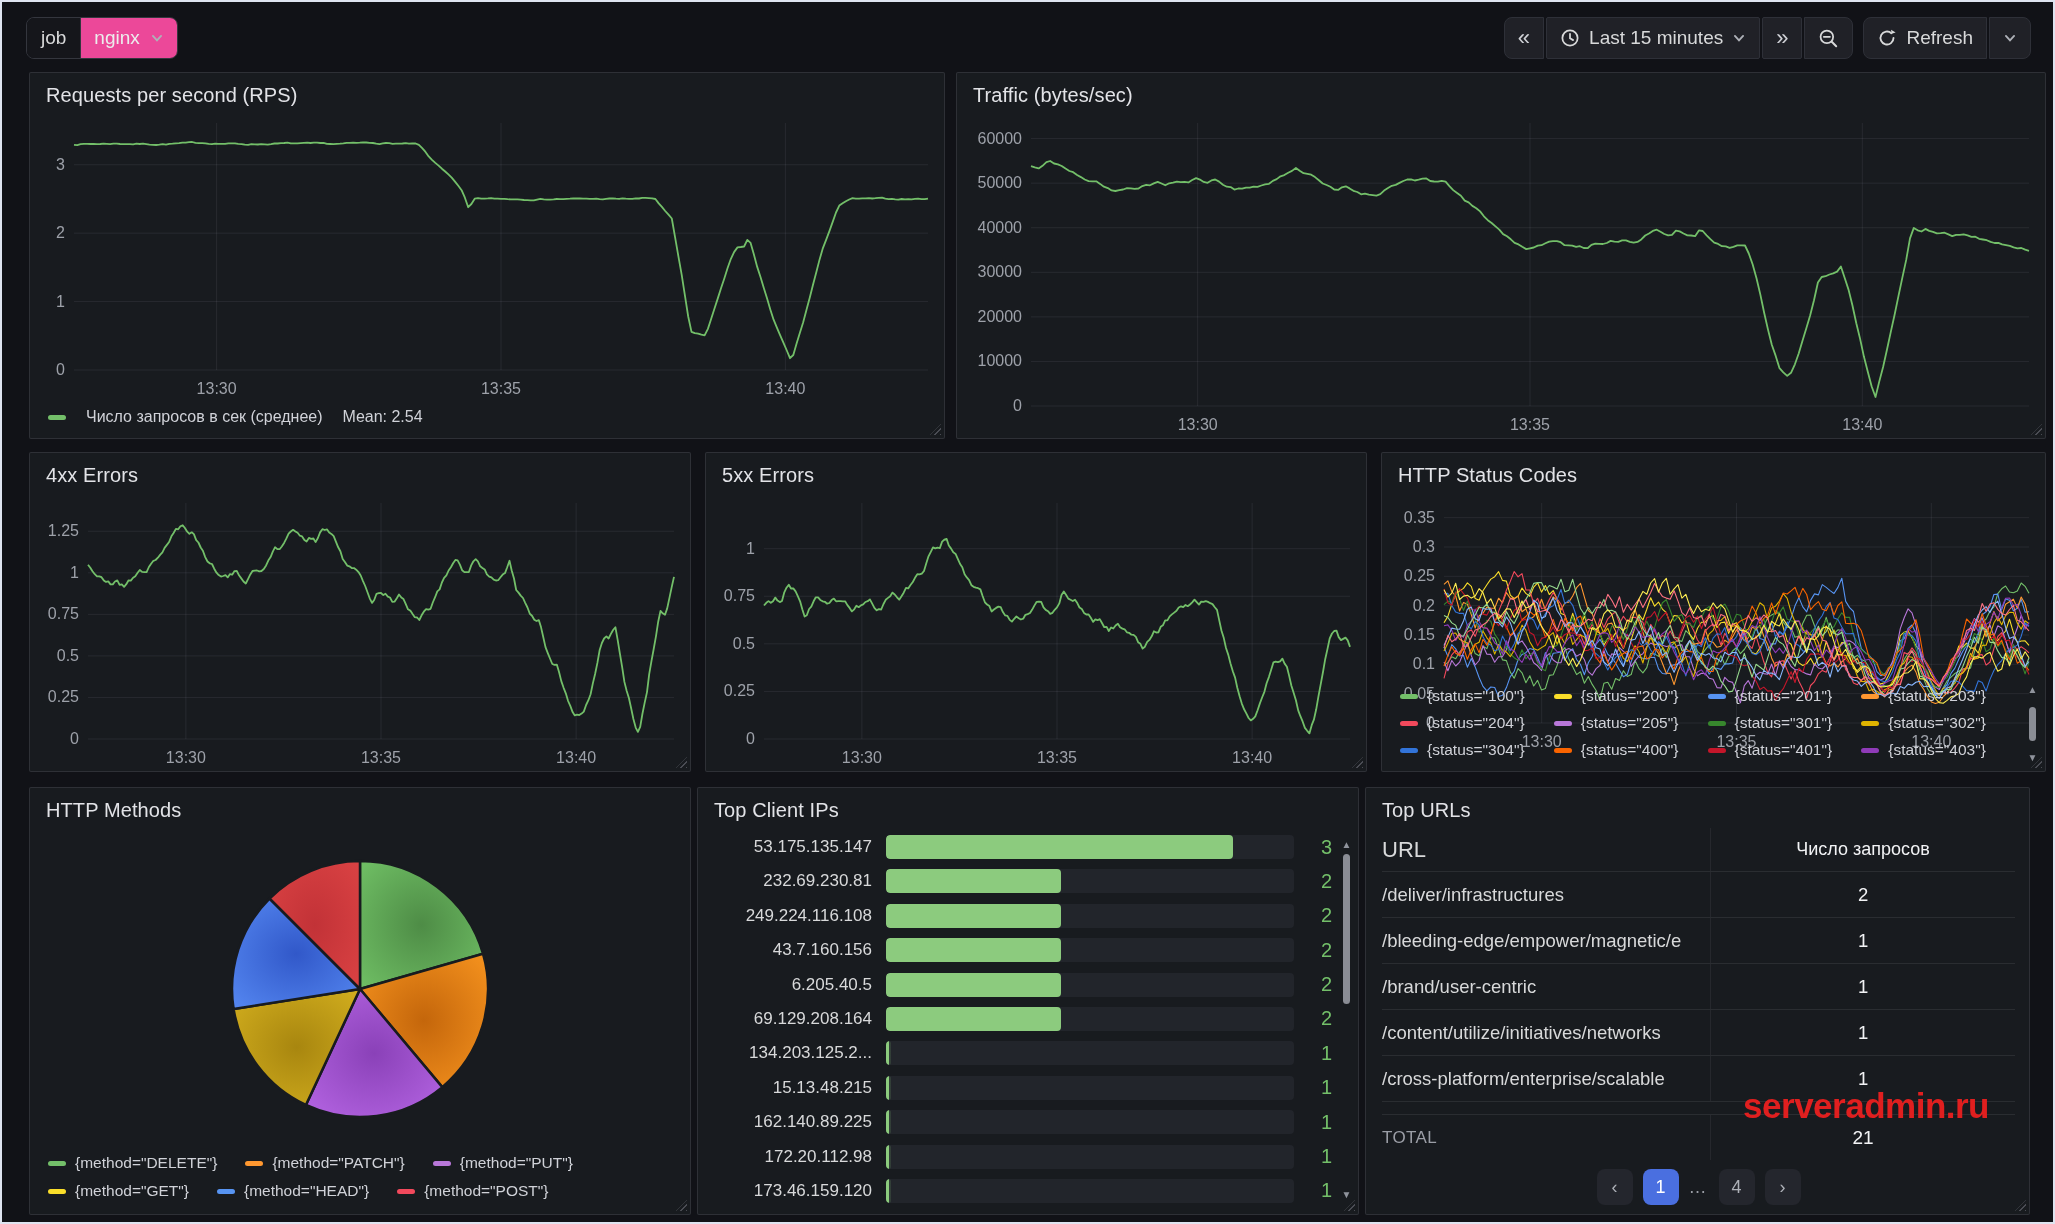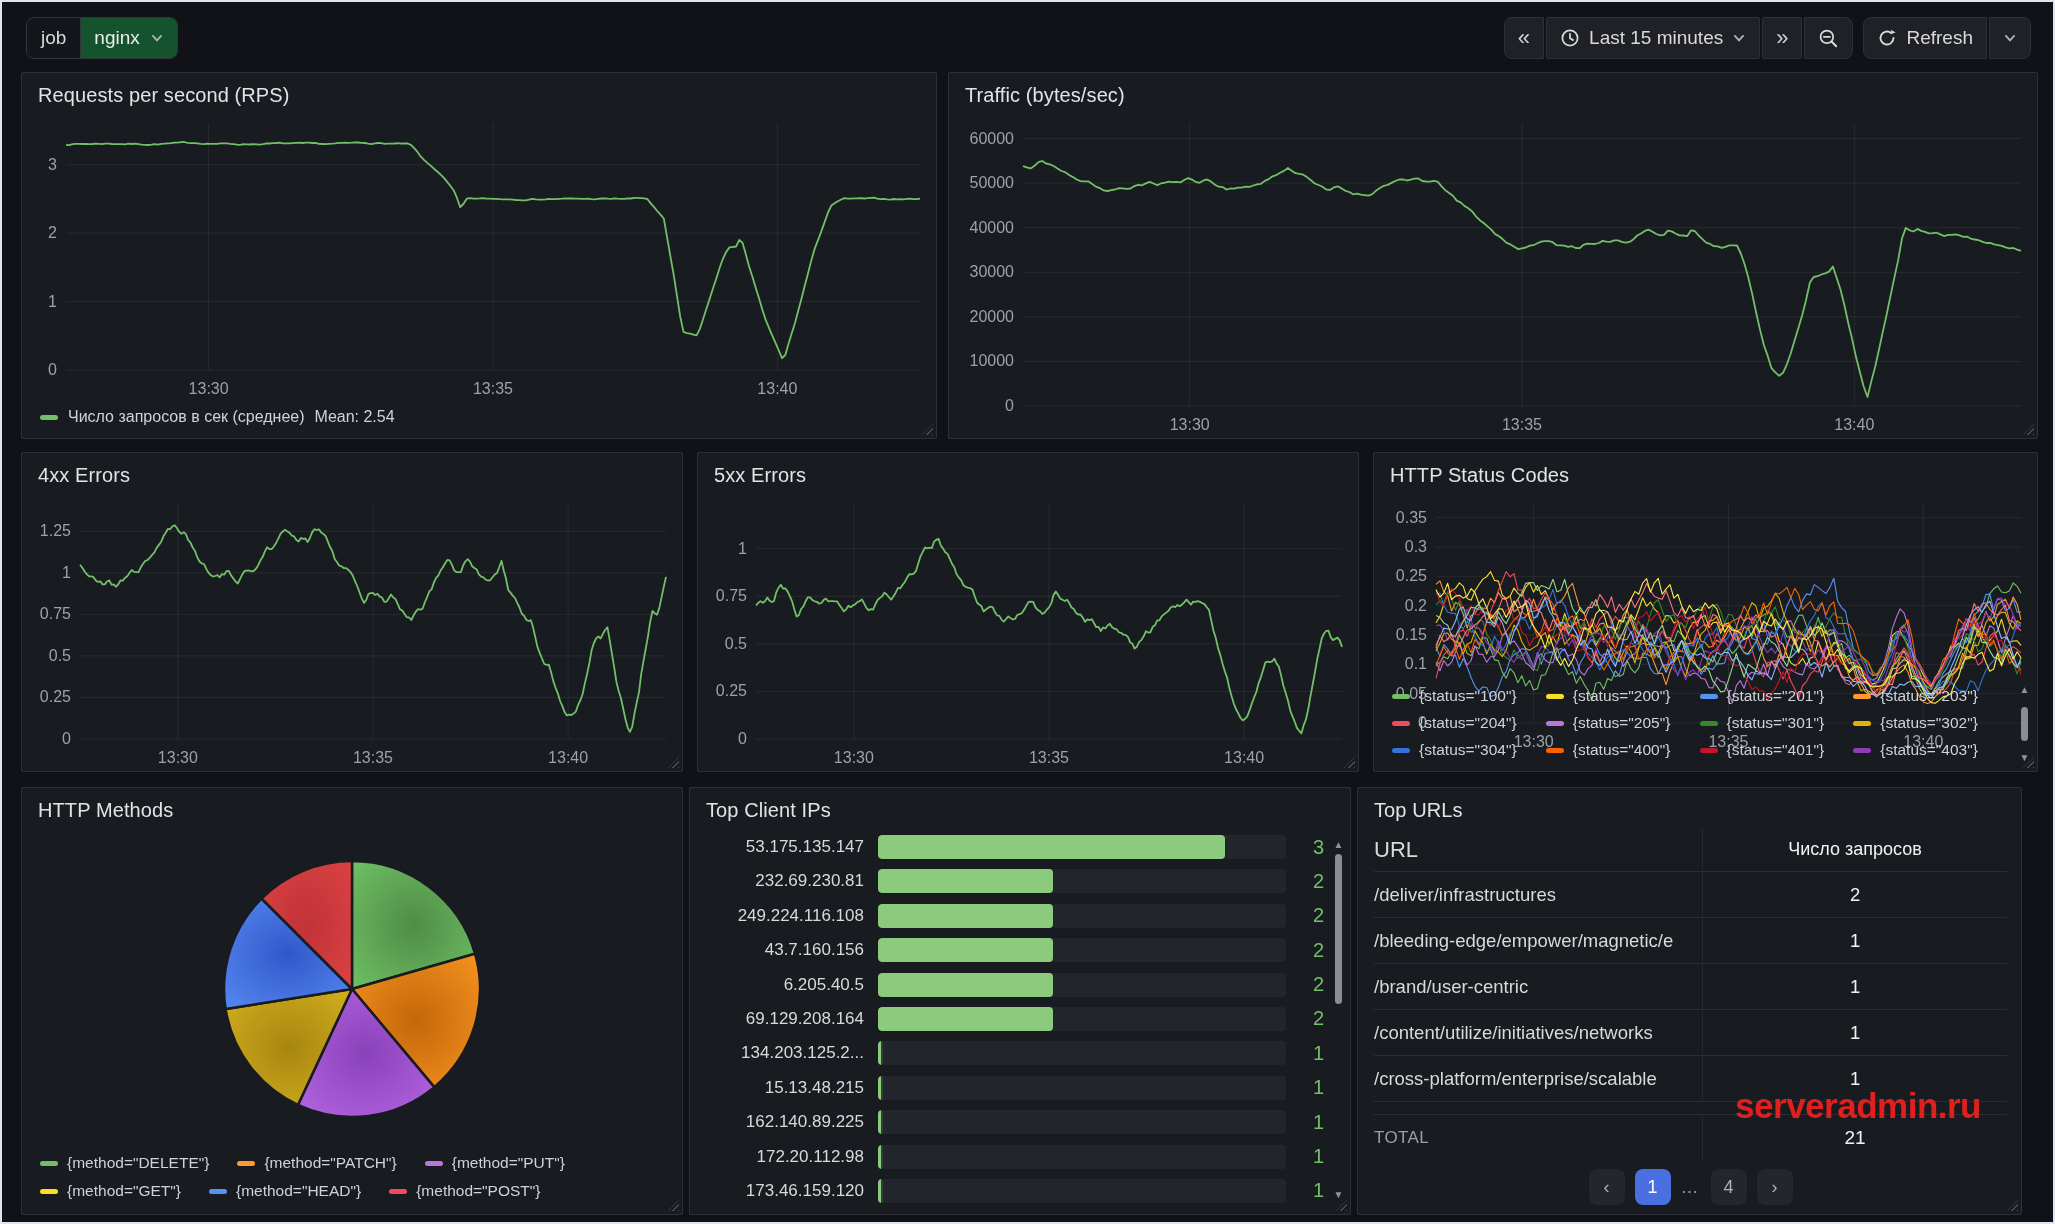--- a/index.html
+++ b/index.html
@@ -6,52 +6,52 @@
   html,body { background:#0b0c0e; }
   body { width:2055px; height:1224px; font-family:"Liberation Sans", sans-serif; }
   .screen{
     width:2055px; height:1224px; background:#111217;
     border:2px solid #dfe4f0; overflow:hidden; position:relative;
   }
   
   .topbar{ display:flex; justify-content:space-between; align-items:center; padding:14px 22px 12px 24px; height:70px; }
   .var-select{ display:flex; align-items:stretch; height:42px; border:1px solid #34363e; border-radius:8px; overflow:hidden; cursor:pointer; }
   .var-label{ display:flex; align-items:center; padding:0 14px; background:#15161b; color:#d8d9da; font-size:19px; border-right:1px solid #34363e; }
-  .var-value{ display:flex; align-items:center; gap:10px; padding:0 13px; background:#14532d; color:#eceded; font-size:19px; }
+  .var-value{ display:flex; align-items:center; gap:10px; padding:0 13px; background:#ec4899; color:#eceded; font-size:19px; }
   .toolbar-right{ display:flex; align-items:center; gap:10px; }
   .btn-row{ display:flex; gap:2px; }
   .tb-btn{
     display:flex; align-items:center; gap:9px; height:42px; padding:0 13px;
     background:#202127; border:1px solid #2e3038; color:#d8d9da; font-size:19px;
     font-family:"Liberation Sans",sans-serif; cursor:pointer; border-radius:2px;
   }
   .btn-row .tb-btn:first-child{ border-radius:8px 0 0 8px; }
   .btn-row .tb-btn:last-child{ border-radius:0 8px 8px 0; }
   .arrow-glyph{ font-size:22px; line-height:1; color:#cfd1d6; }
   .icon-svg{ display:block; }
   
-  .rows{ padding:0 19px; }
+  .rows{ padding:0 27px; }
   .row{ display:grid; }
   .row1{ grid-template-columns:916px 1090px; gap:11px; height:367px; margin-bottom:13px; }
   .row2{ grid-template-columns:662px 662px 665px; gap:14px; height:320px; margin-bottom:15px; }
   .row3{ grid-template-columns:662px 662px 665px; gap:6px; height:410px; }
   .panel{
     background:#181b1f; border:1px solid rgba(204,204,220,0.12); border-radius:2px;
     display:flex; flex-direction:column; position:relative;
   }
   .panel::after{
     content:""; position:absolute; right:3px; bottom:3px; width:11px; height:11px;
     background:repeating-linear-gradient(135deg, transparent 0 2.5px, rgba(204,204,220,0.28) 2.5px 4px);
     clip-path:polygon(100% 0, 100% 100%, 0 100%);
   }
   .panel-title{ padding:11px 16px 4px 16px; font-size:20px; font-weight:500; color:#e2e3e7; letter-spacing:.1px; }
   .chart{ flex:1; position:relative; min-height:0; }
   .chart svg{ position:absolute; inset:0; }
   
-  .legend-row{ display:flex; align-items:center; gap:10px; padding:6px 16px 12px 18px; font-size:16px; color:#d0d2d8; }
+  .legend-row{ display:flex; align-items:center; gap:20px; padding:6px 16px 12px 18px; font-size:16px; color:#d0d2d8; }
   .legend-pill{ width:18px; height:5px; border-radius:3px; display:inline-block; flex:none; }
   .legend-mean{ }
   .legend-grid{ display:grid; grid-template-columns:repeat(4,1fr); row-gap:9px; padding:4px 30px 12px 18px; }
   .legend-flex{ display:flex; flex-wrap:wrap; row-gap:10px; padding:2px 16px 14px 18px; }
   .legend-item{ display:flex; align-items:center; gap:9px; font-size:15.5px; color:#d0d2d8; cursor:pointer; white-space:nowrap; }
   .legend-flex .legend-item{ margin-right:28px; }
   
   .legend-wrap{ position:relative; }
   .vscroll{ position:absolute; top:2px; bottom:8px; right:6px; width:13px; display:flex; flex-direction:column; align-items:center; justify-content:space-between; }
   .vscroll .sb-arrow{ color:#8f939c; font-size:10px; line-height:10px; }

